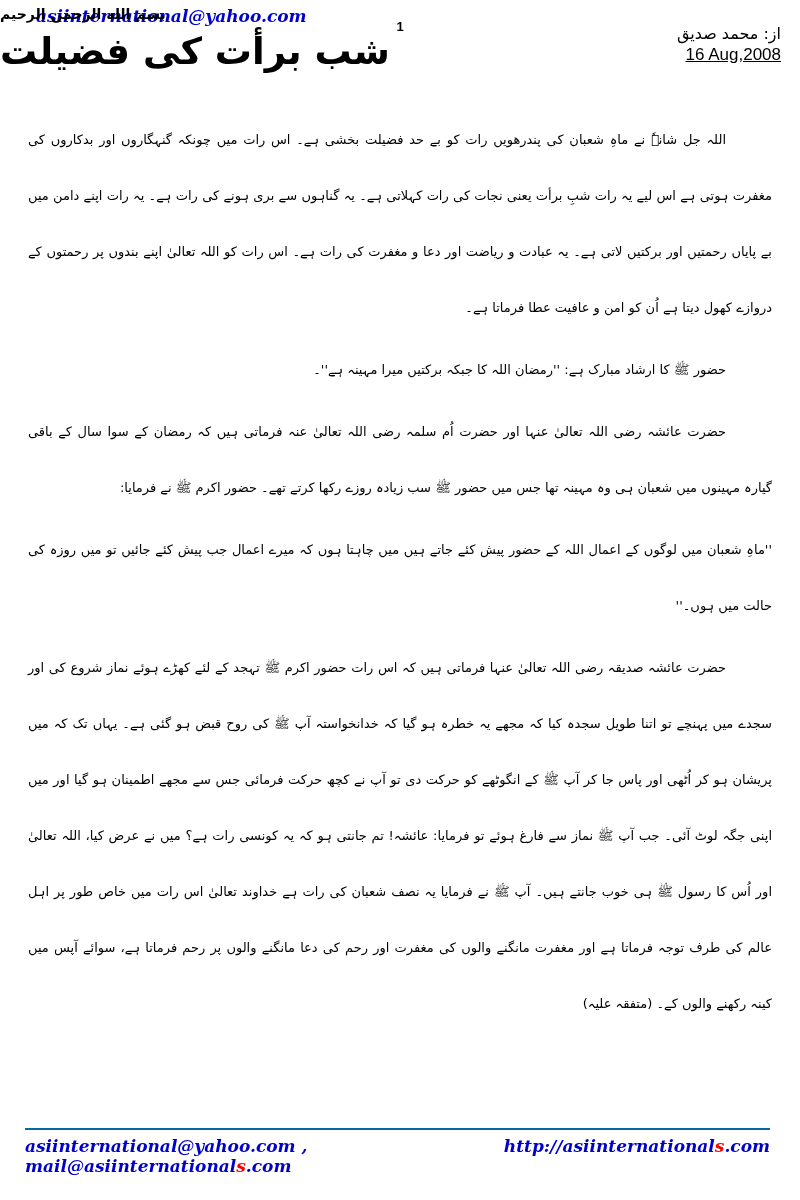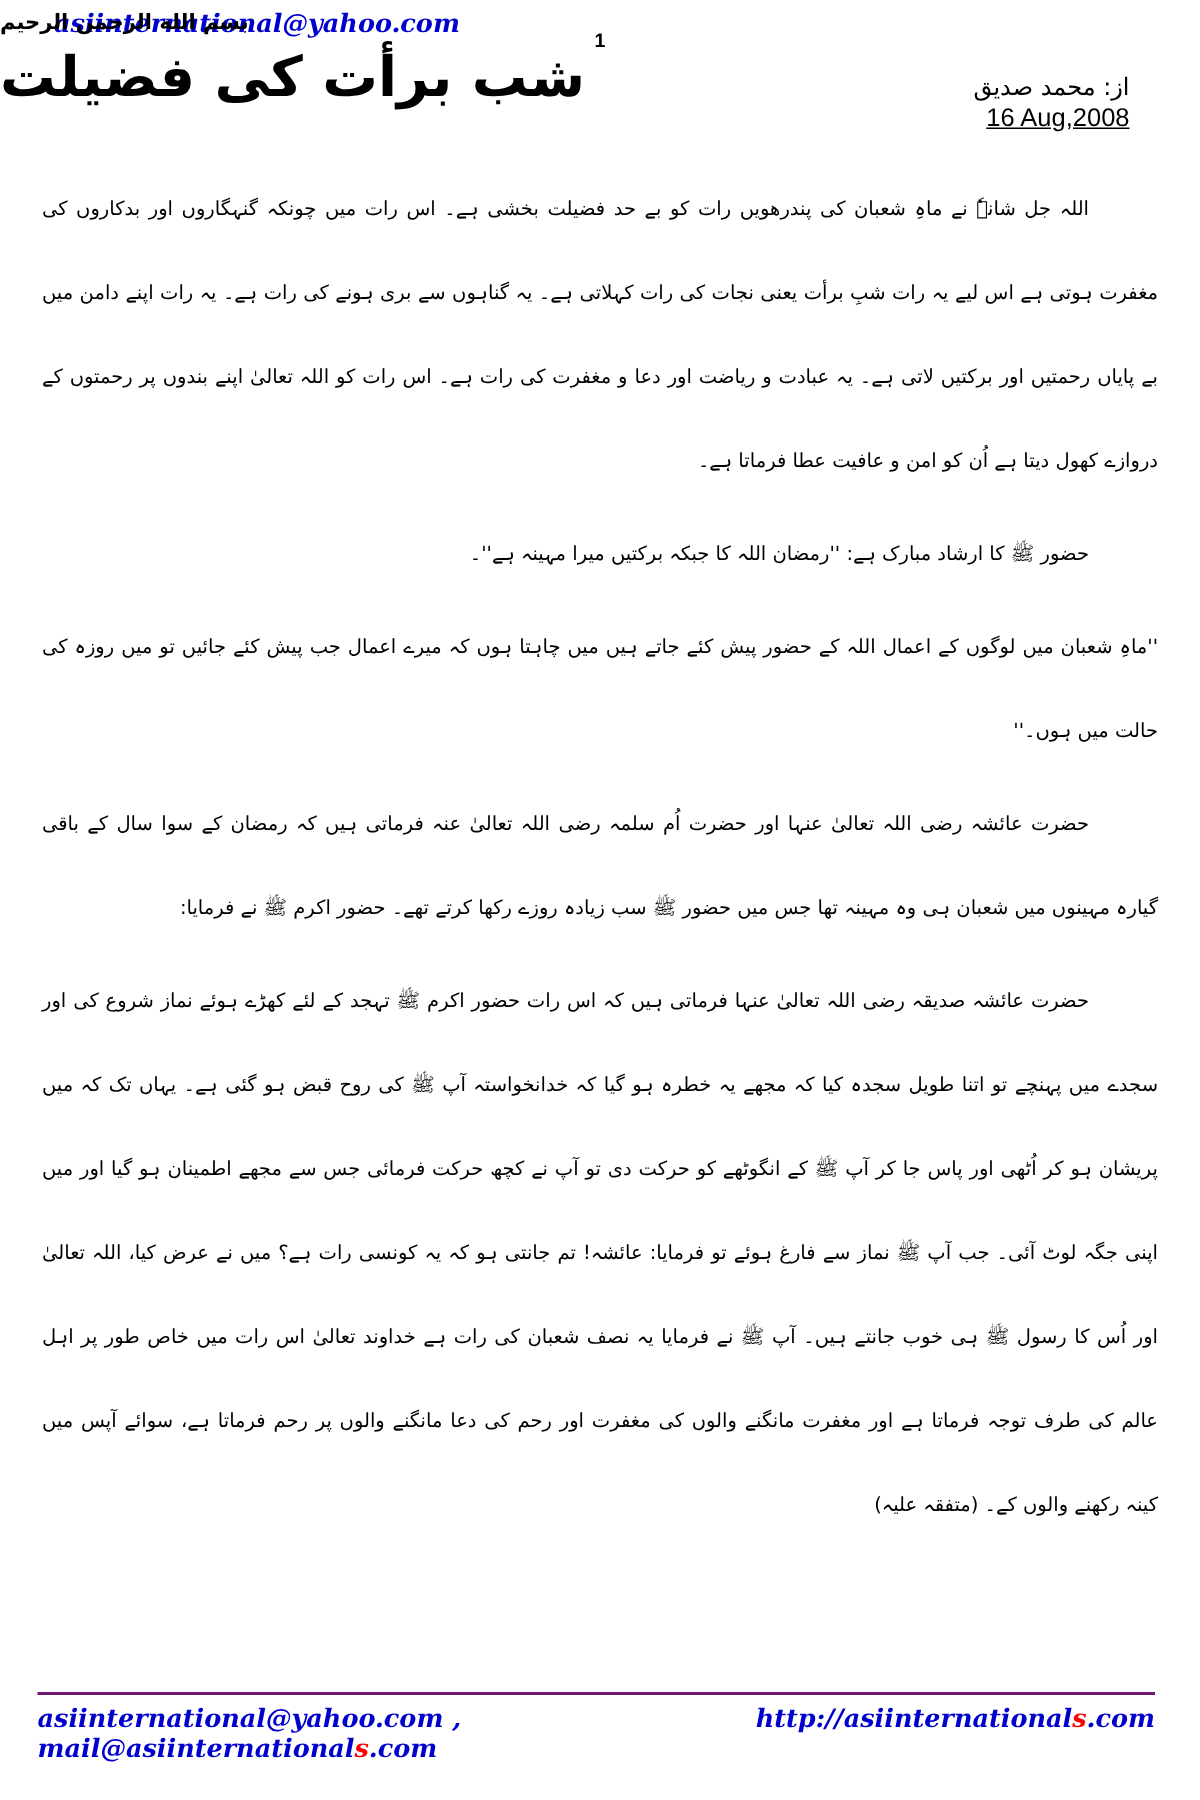--- a/index.html
+++ b/index.html
@@ -30,23 +30,22 @@
     font-size:13px;font-weight:bold;
     font-family:"Liberation Sans",sans-serif;
   }
   .doc-title{
     position:absolute;top:30px;left:0;width:100%;
     text-align:left;direction:rtl;
     font-size:37px;font-weight:bold;
     letter-spacing:1px;
   }
   .byline{
-    position:absolute;top:24px;right:47px;
+    position:absolute;top:24px;right:19px;
     text-align:right;
-    margin-top:24px;
   }
   .author{direction:rtl;font-size:16px;margin:0;}
   .date{
     font-family:"Liberation Sans",sans-serif;
     font-size:17px;margin:2px 0 0 0;text-decoration:underline;
   }
   
   .doc-body{
     position:absolute;top:112px;left:0;
     width:800px;height:1024px;
@@ -57,21 +56,21 @@
   }
   .para{
     margin:0 0 6px 0;
     font-size:13px;
     line-height:56px;
   }
   .para.indent{text-indent:46px;}
   
   .footer{
     position:absolute;left:25px;right:30px;bottom:24px;
-    border-top:2px solid #701a75;
+    border-top:2px solid #0369a1;
     padding-top:6px;
     display:flex;justify-content:space-between;
     font-family:"DejaVu Serif","Liberation Serif",serif;
     font-style:italic;font-weight:bold;
     font-size:17px;color:#0000cc;
   }
   .accent{color:#ff0000;}
 </style>
 </head>
 <body>
@@ -90,22 +89,22 @@
 
   <div class="byline">
     <p class="author">از: محمد صدیق</p>
     <p class="date">16 Aug,2008</p>
   </div>
 </div>
 
 <div class="doc-body">
     <p class="para indent">اللہ جل شانہٗ نے ماہِ شعبان کی پندرھویں رات کو بے حد فضیلت بخشی ہے۔ اس رات میں چونکہ گنہگاروں اور بدکاروں کی مغفرت ہوتی ہے اس لیے یہ رات شبِ برأت یعنی نجات کی رات کہلاتی ہے۔ یہ گناہوں سے بری ہونے کی رات ہے۔ یہ رات اپنے دامن میں بے پایاں رحمتیں اور برکتیں لاتی ہے۔ یہ عبادت و ریاضت اور دعا و مغفرت کی رات ہے۔ اس رات کو اللہ تعالیٰ اپنے بندوں پر رحمتوں کے دروازے کھول دیتا ہے اُن کو امن و عافیت عطا فرماتا ہے۔</p>
     <p class="para indent">حضور ﷺ کا ارشاد مبارک ہے: ''رمضان اللہ کا جبکہ برکتیں میرا مہینہ ہے''۔</p>
+    <p class="para indent">حضرت عائشہ رضی اللہ تعالیٰ عنہا اور حضرت اُم سلمہ رضی اللہ تعالیٰ عنہ فرماتی ہیں کہ رمضان کے سوا سال کے باقی گیارہ مہینوں میں شعبان ہی وہ مہینہ تھا جس میں حضور ﷺ سب زیادہ روزے رکھا کرتے تھے۔ حضور اکرم ﷺ نے فرمایا:</p>
     <p class="para">''ماہِ شعبان میں لوگوں کے اعمال اللہ کے حضور پیش کئے جاتے ہیں میں چاہتا ہوں کہ میرے اعمال جب پیش کئے جائیں تو میں روزہ کی حالت میں ہوں۔''</p>
-    <p class="para indent">حضرت عائشہ رضی اللہ تعالیٰ عنہا اور حضرت اُم سلمہ رضی اللہ تعالیٰ عنہ فرماتی ہیں کہ رمضان کے سوا سال کے باقی گیارہ مہینوں میں شعبان ہی وہ مہینہ تھا جس میں حضور ﷺ سب زیادہ روزے رکھا کرتے تھے۔ حضور اکرم ﷺ نے فرمایا:</p>
     <p class="para indent">حضرت عائشہ صدیقہ رضی اللہ تعالیٰ عنہا فرماتی ہیں کہ اس رات حضور اکرم ﷺ تہجد کے لئے کھڑے ہوئے نماز شروع کی اور سجدے میں پہنچے تو اتنا طویل سجدہ کیا کہ مجھے یہ خطرہ ہو گیا کہ خدانخواستہ آپ ﷺ کی روح قبض ہو گئی ہے۔ یہاں تک کہ میں پریشان ہو کر اُٹھی اور پاس جا کر آپ ﷺ کے انگوٹھے کو حرکت دی تو آپ نے کچھ حرکت فرمائی جس سے مجھے اطمینان ہو گیا اور میں اپنی جگہ لوٹ آئی۔ جب آپ ﷺ نماز سے فارغ ہوئے تو فرمایا: عائشہ! تم جانتی ہو کہ یہ کونسی رات ہے؟ میں نے عرض کیا، اللہ تعالیٰ اور اُس کا رسول ﷺ ہی خوب جانتے ہیں۔ آپ ﷺ نے فرمایا یہ نصف شعبان کی رات ہے خداوند تعالیٰ اس رات میں خاص طور پر اہل عالم کی طرف توجہ فرماتا ہے اور مغفرت مانگنے والوں کی مغفرت اور رحم کی دعا مانگنے والوں پر رحم فرماتا ہے، سوائے آپس میں کینہ رکھنے والوں کے۔ (متفقہ علیہ)</p>
   </div>
 
 <div class="footer">
   <span>
     <span>asiinternational@yahoo.com , mail@asiinternational</span><span class="accent">s</span><span>.com</span>
   </span>
   <span>
     <span>http://asiinternational</span><span class="accent">s</span><span>.com</span>
   </span>

